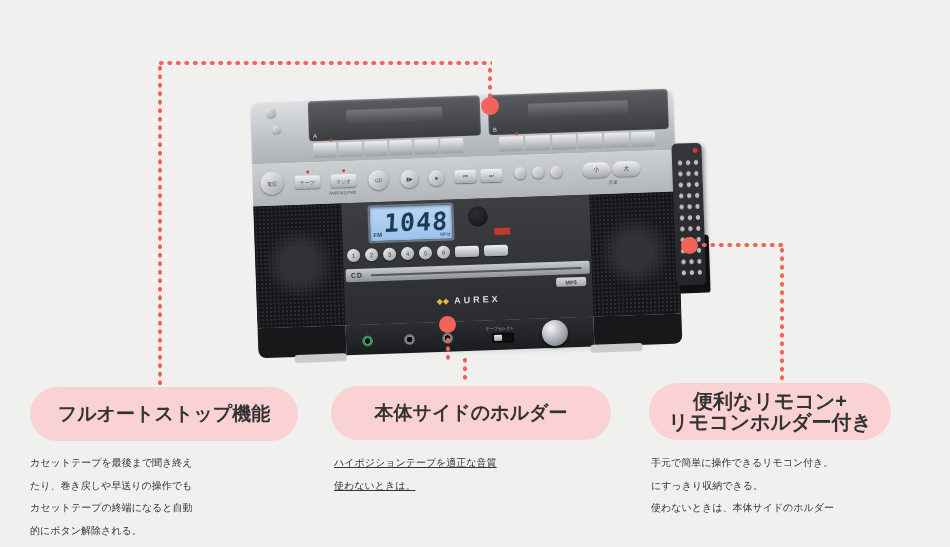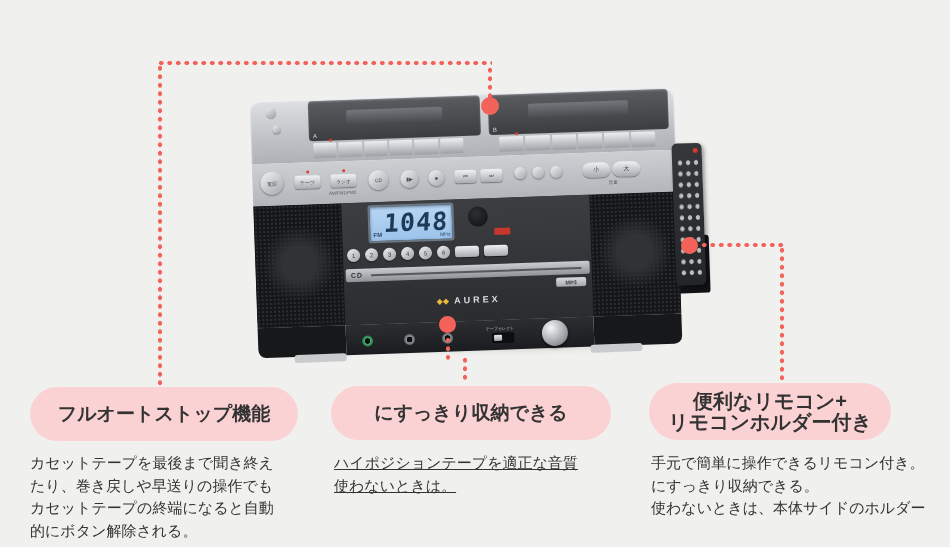--- a/index.html
+++ b/index.html
@@ -22,21 +22,21 @@
   .dot-v{position:absolute;width:6px;
     background-image:radial-gradient(circle,var(--accent) 2.1px,rgba(244,99,90,0) 2.5px);
     background-size:6px 8.5px;background-repeat:repeat-y;}
   .marker{position:absolute;border-radius:50%;background:var(--accent);}
   
   .pill{position:absolute;background:var(--pill);border-radius:29px;
     display:flex;flex-direction:column;align-items:center;justify-content:center;
     font-weight:bold;color:var(--ink);text-align:center;}
   .pill .t1{font-size:19px;line-height:22px;}
   .pill .t2{font-size:20px;line-height:21px;}
-  .desc{position:absolute;font-size:15px;line-height:22.5px;color:var(--ink);}
+  .desc{position:absolute;font-size:10px;line-height:22.5px;color:var(--ink);}
   
   .device{position:absolute;left:254px;top:93px;width:424px;height:258px;
     transform:rotate(-2deg);}
   .dev-shadow{position:absolute;left:262px;top:336px;width:410px;height:18px;
     background:radial-gradient(ellipse at center,rgba(0,0,0,.16),rgba(0,0,0,0) 70%);
     filter:blur(2px);}
   .dev-top{position:absolute;left:0;top:0;width:100%;height:64px;
     background:linear-gradient(180deg,#dfe1e3,#bfc3c7 60%,#aeb2b6);
     border-radius:10px 12px 0 0;box-shadow:inset 0 2px 2px #f3f4f5;}
   .deck{position:absolute;top:3px;height:40px;border-radius:4px;
@@ -264,21 +264,21 @@
   <span class="t1">フルオートストップ機能</span>
 </div>
 <div class="desc" style="left:30px;top:452px;">
   <div>カセットテープを最後まで聞き終え</div>
   <div>たり、巻き戻しや早送りの操作でも</div>
   <div>カセットテープの終端になると自動</div>
   <div>的にボタン解除される。</div>
 </div>
 
 <div class="pill" style="left:331px;top:386px;width:280px;height:54px;">
-  <span class="t1">にすっきり収納できる</span>
+  <span class="t1">本体サイドのホルダー</span>
 </div>
 <div class="desc" style="left:334px;top:452px;text-decoration:underline;">
   <div>ハイポジションテープを適正な音質</div>
   <div>使わないときは。</div>
 </div>
 
 <div class="pill" style="left:649px;top:383px;width:242px;height:57px;">
   <span class="t2">便利なリモコン+</span>
   <span class="t2">リモコンホルダー付き</span>
 </div>

